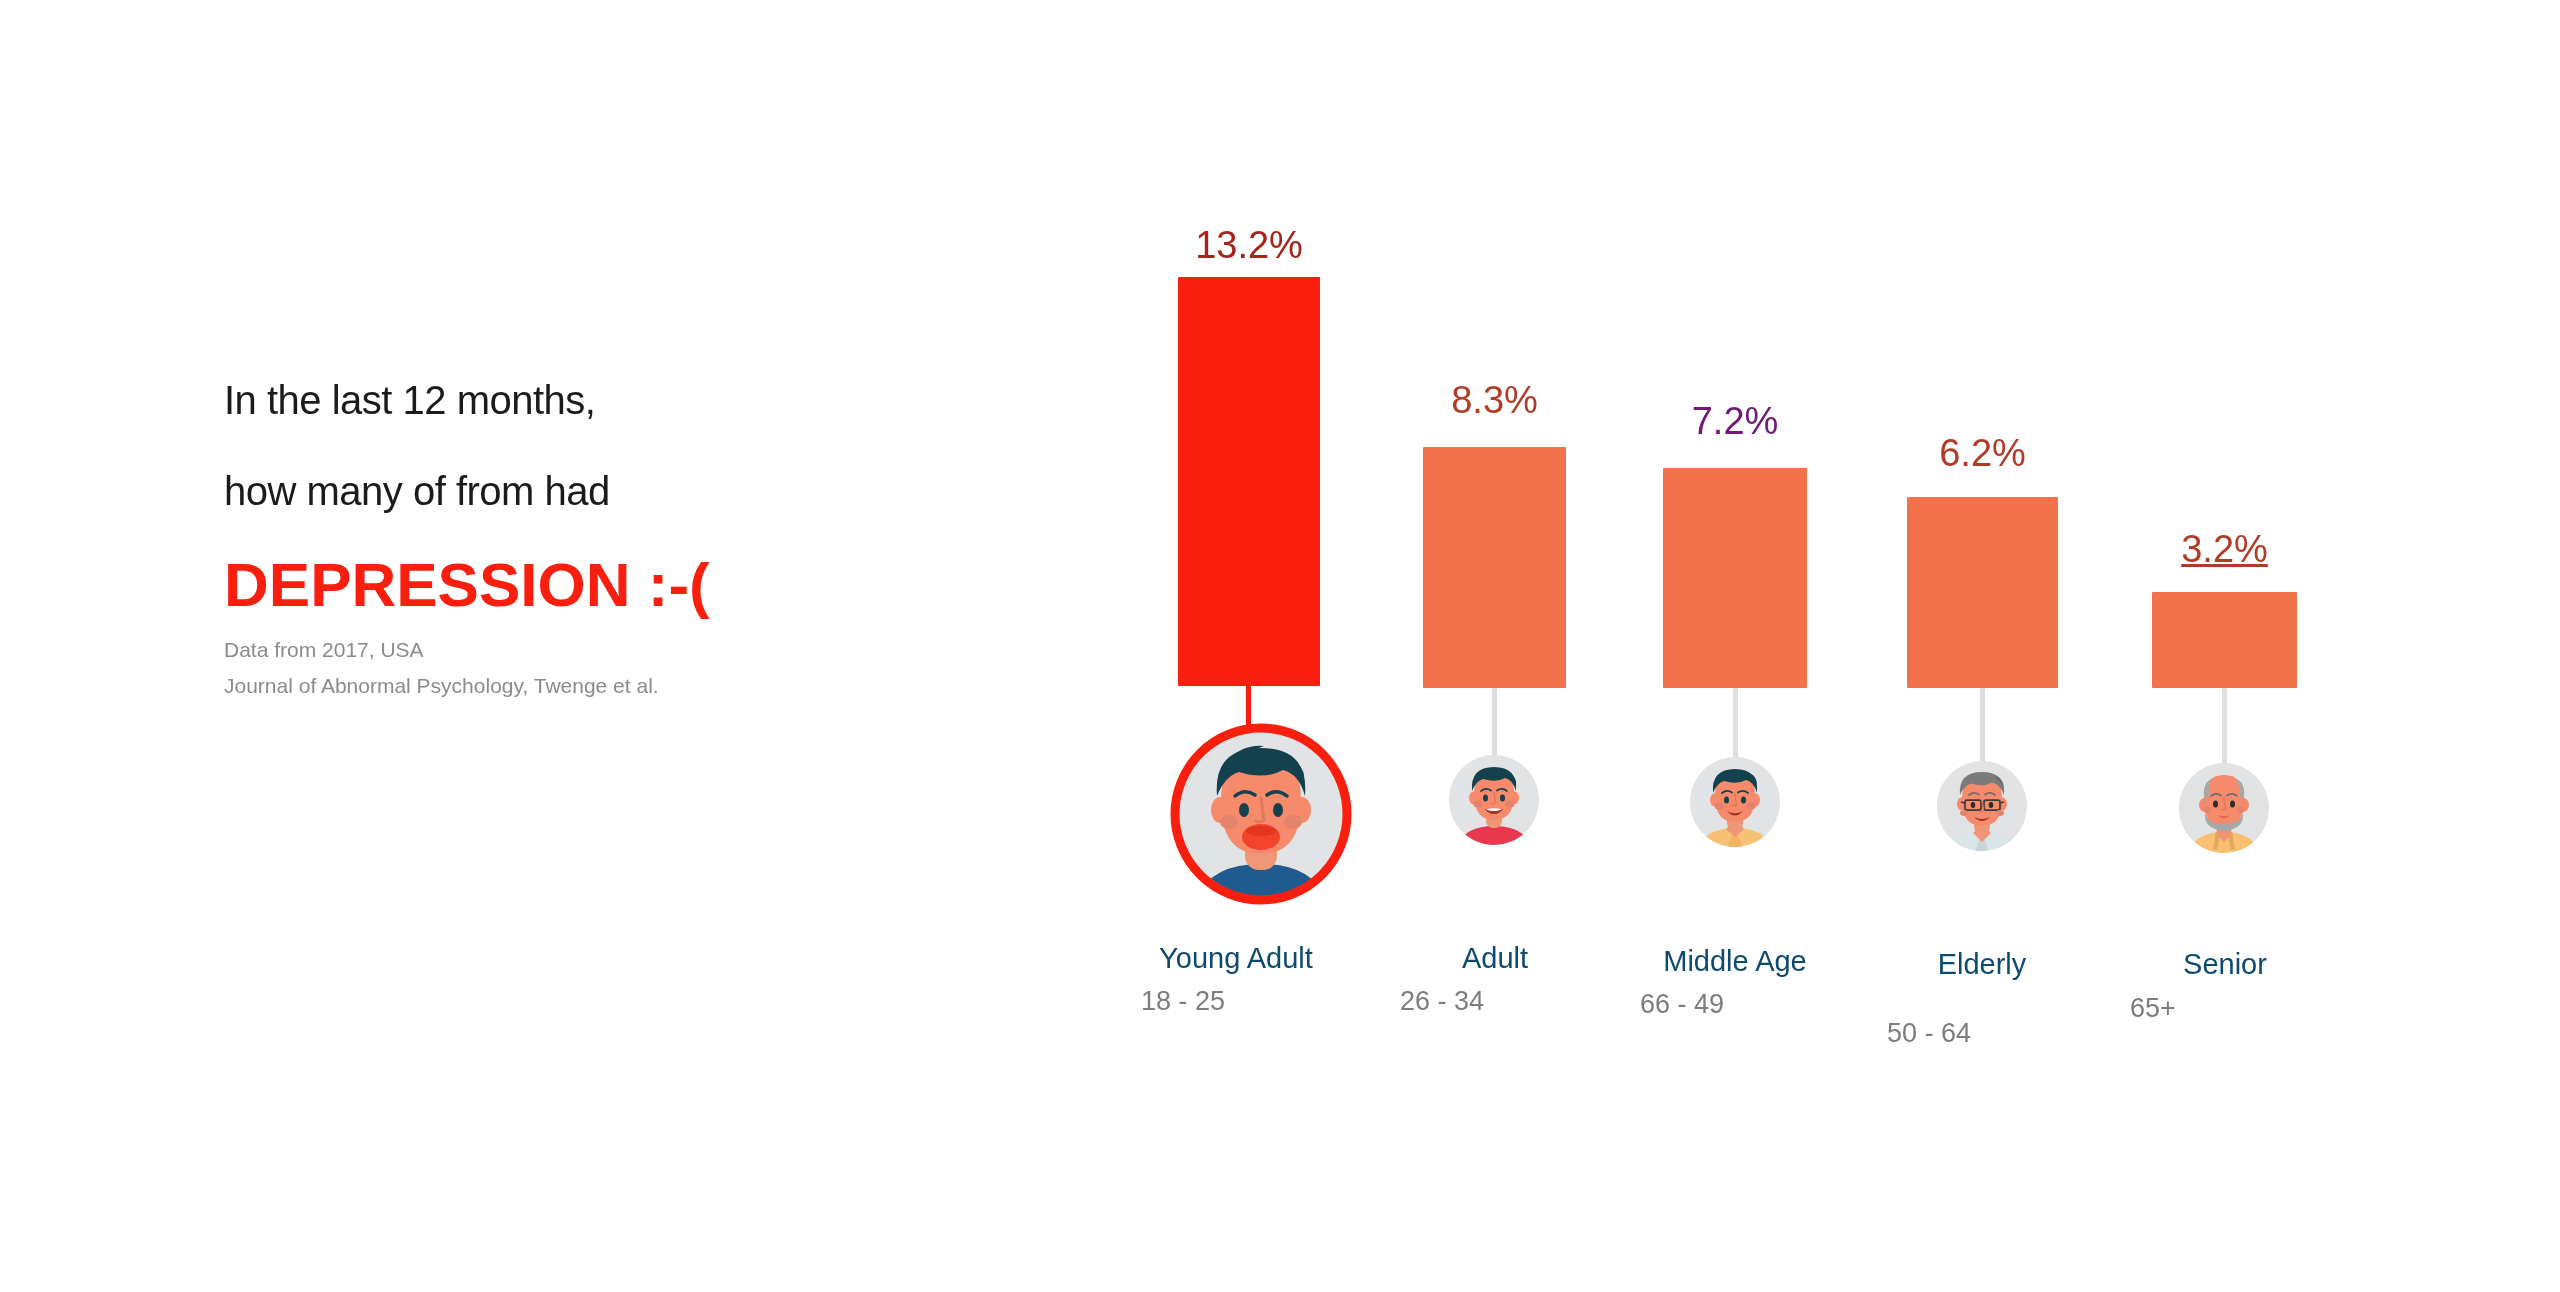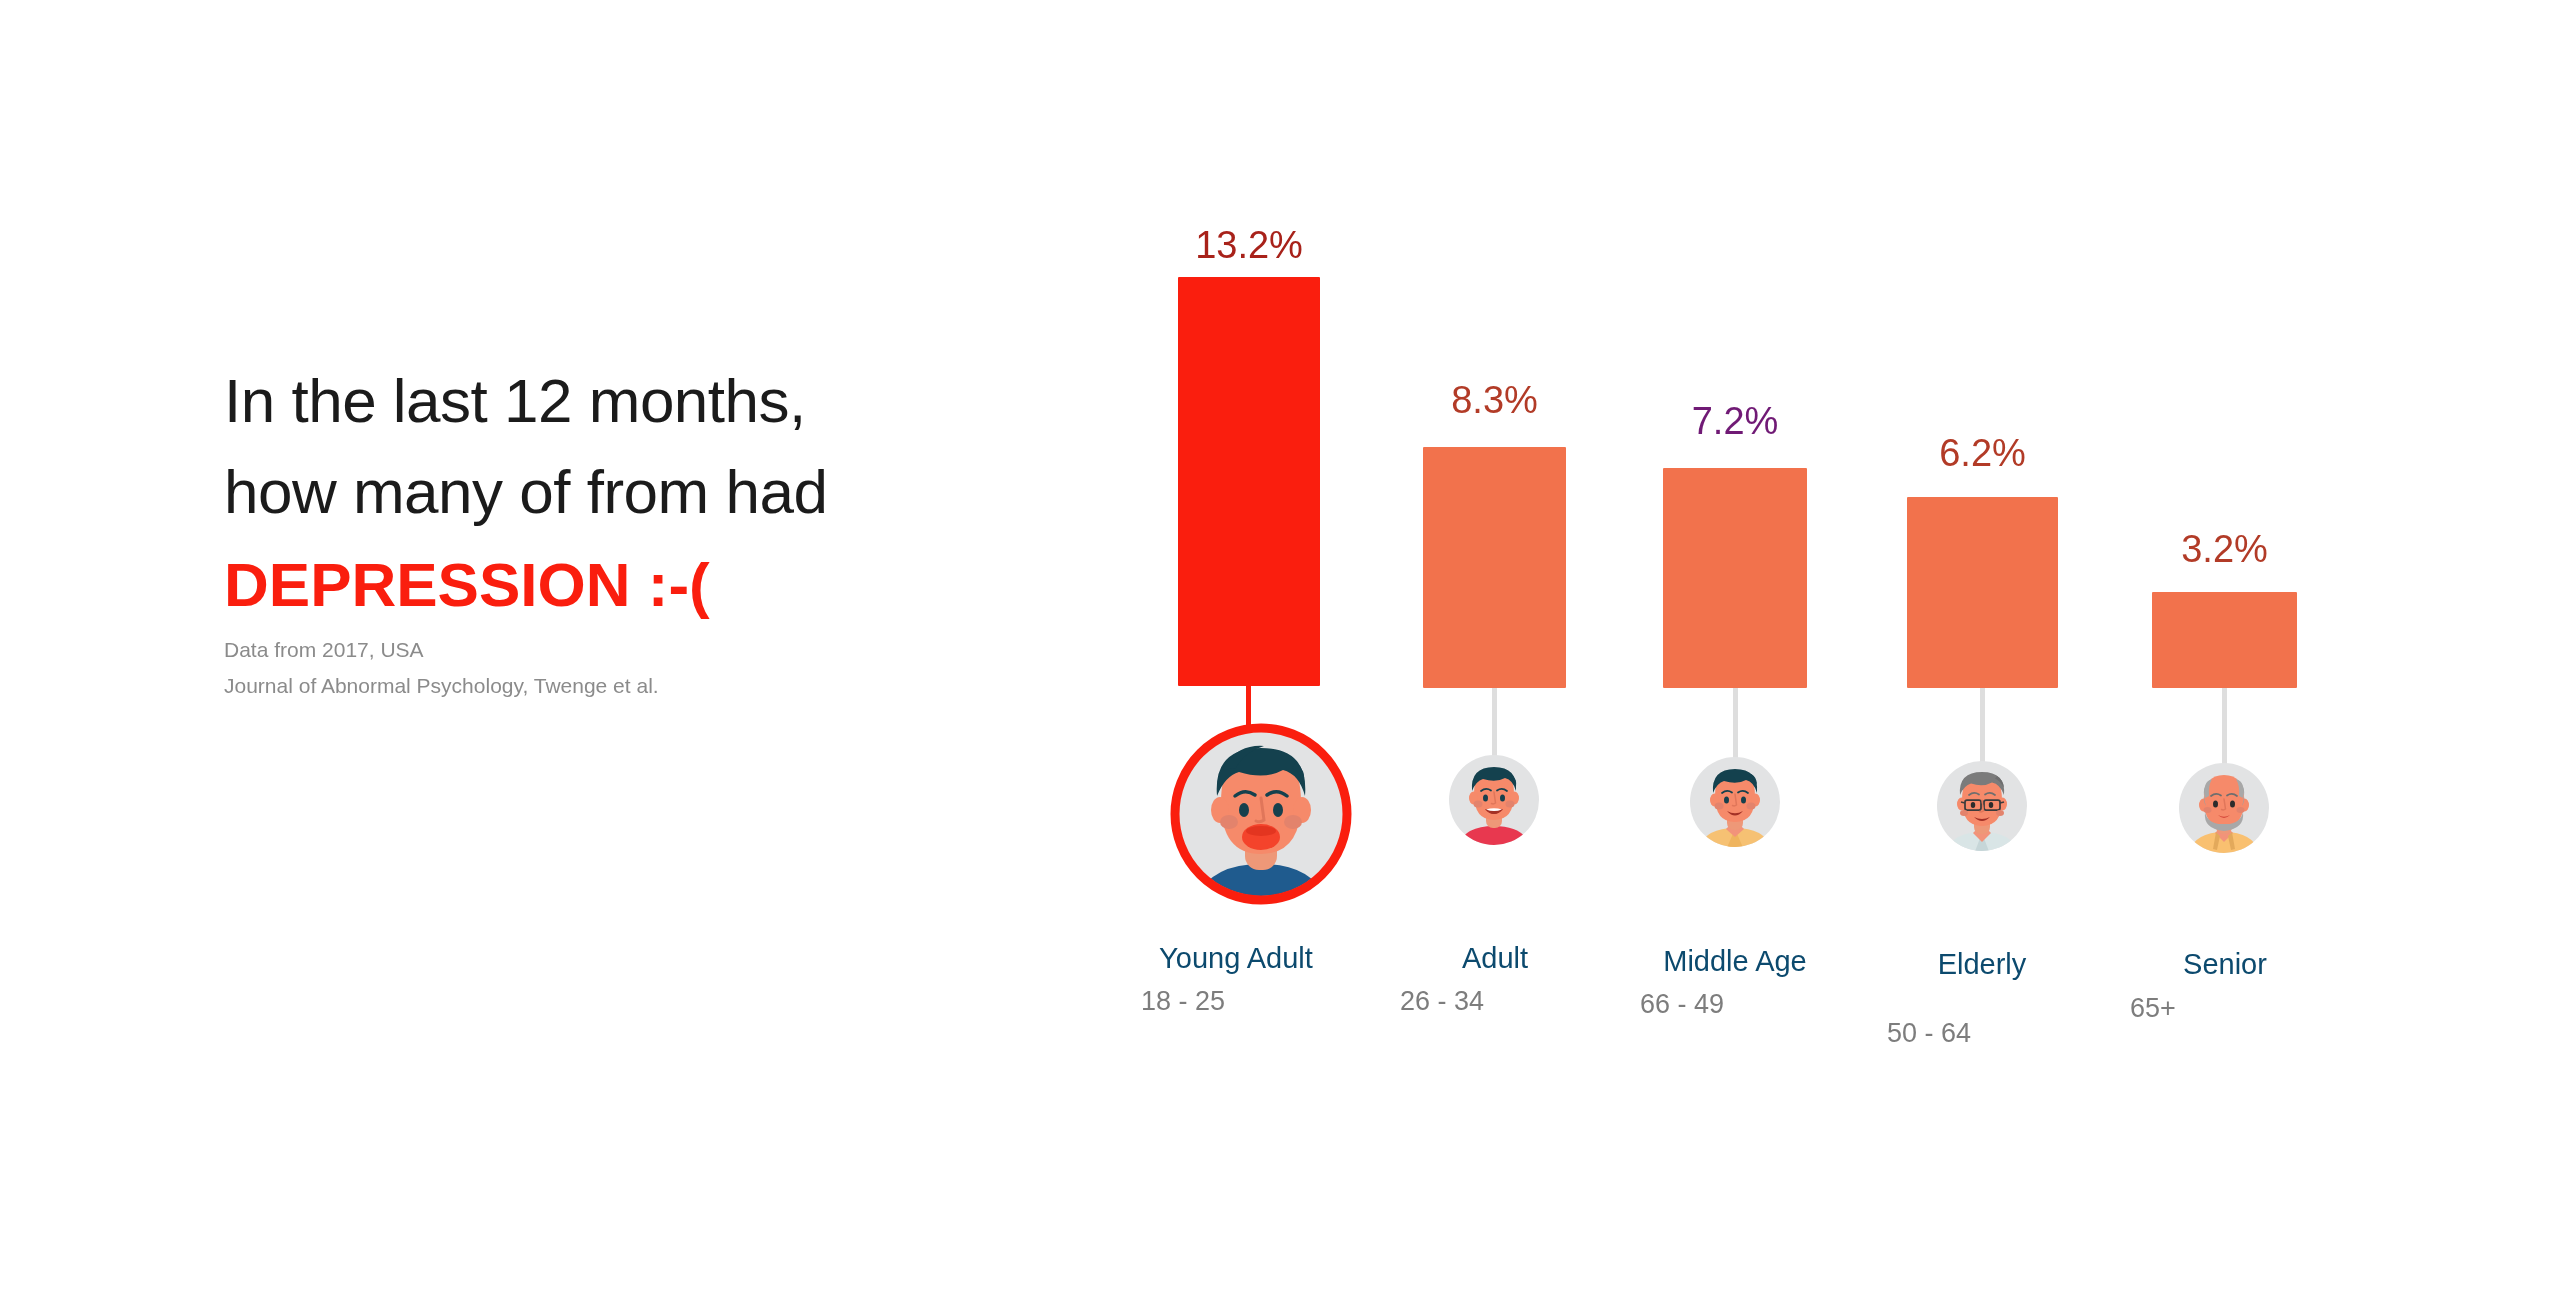--- a/index.html
+++ b/index.html
@@ -22,21 +22,21 @@
   }
 
   
   .headline {
     position: absolute;
     left: 224px;
     top: 355px;
     width: 820px;
   }
   .headline .line {
-    font-size: 62px;
+    font-size: 40px;
     line-height: 91px;
     color: #1b1b1b;
     font-weight: 400;
     letter-spacing: -0.5px;
     white-space: nowrap;
   }
   .headline .emphasis {
     font-size: 62px;
     line-height: 96px;
     color: #FA1E0E;
@@ -285,21 +285,21 @@
             <path d="M80 118 q16 16 32 0 q-16 8 -32 0 z" fill="#A33126"></path>
           </g>
         </svg>
       </div>
 
       <div class="cat-name" style="left:1887px; top:948px; width:190px;">Elderly</div>
       <div class="cat-range" style="left:1887px; top:1018px; width:190px;">50 - 64</div>
     </div>
 
     <div class="col">
-      <div class="pct" style="left:2152px; top:530px; width:145px; color:#B23B27;">3.2%</div>
+      <div class="pct" style="left:2152px; top:530px; width:145px; color:#B23B27;text-decoration:underline;">3.2%</div>
       <div class="bar" style="left:2152px; top:592px; width:145px; height:96px; background:#F2724C;"></div>
       <div class="stem" style="left:2222px; top:688px; height:76px; background:#DEDEDE;"></div>
 
       <div class="avatar-wrap" style="left:2176px; top:760px;">
         <svg class="avatar" width="96" height="96" viewBox="0 0 192 192">
           <defs>
               <clipPath id="clipSR">
                 <circle cx="96" cy="96" r="90"></circle>
               </clipPath>
             </defs>

